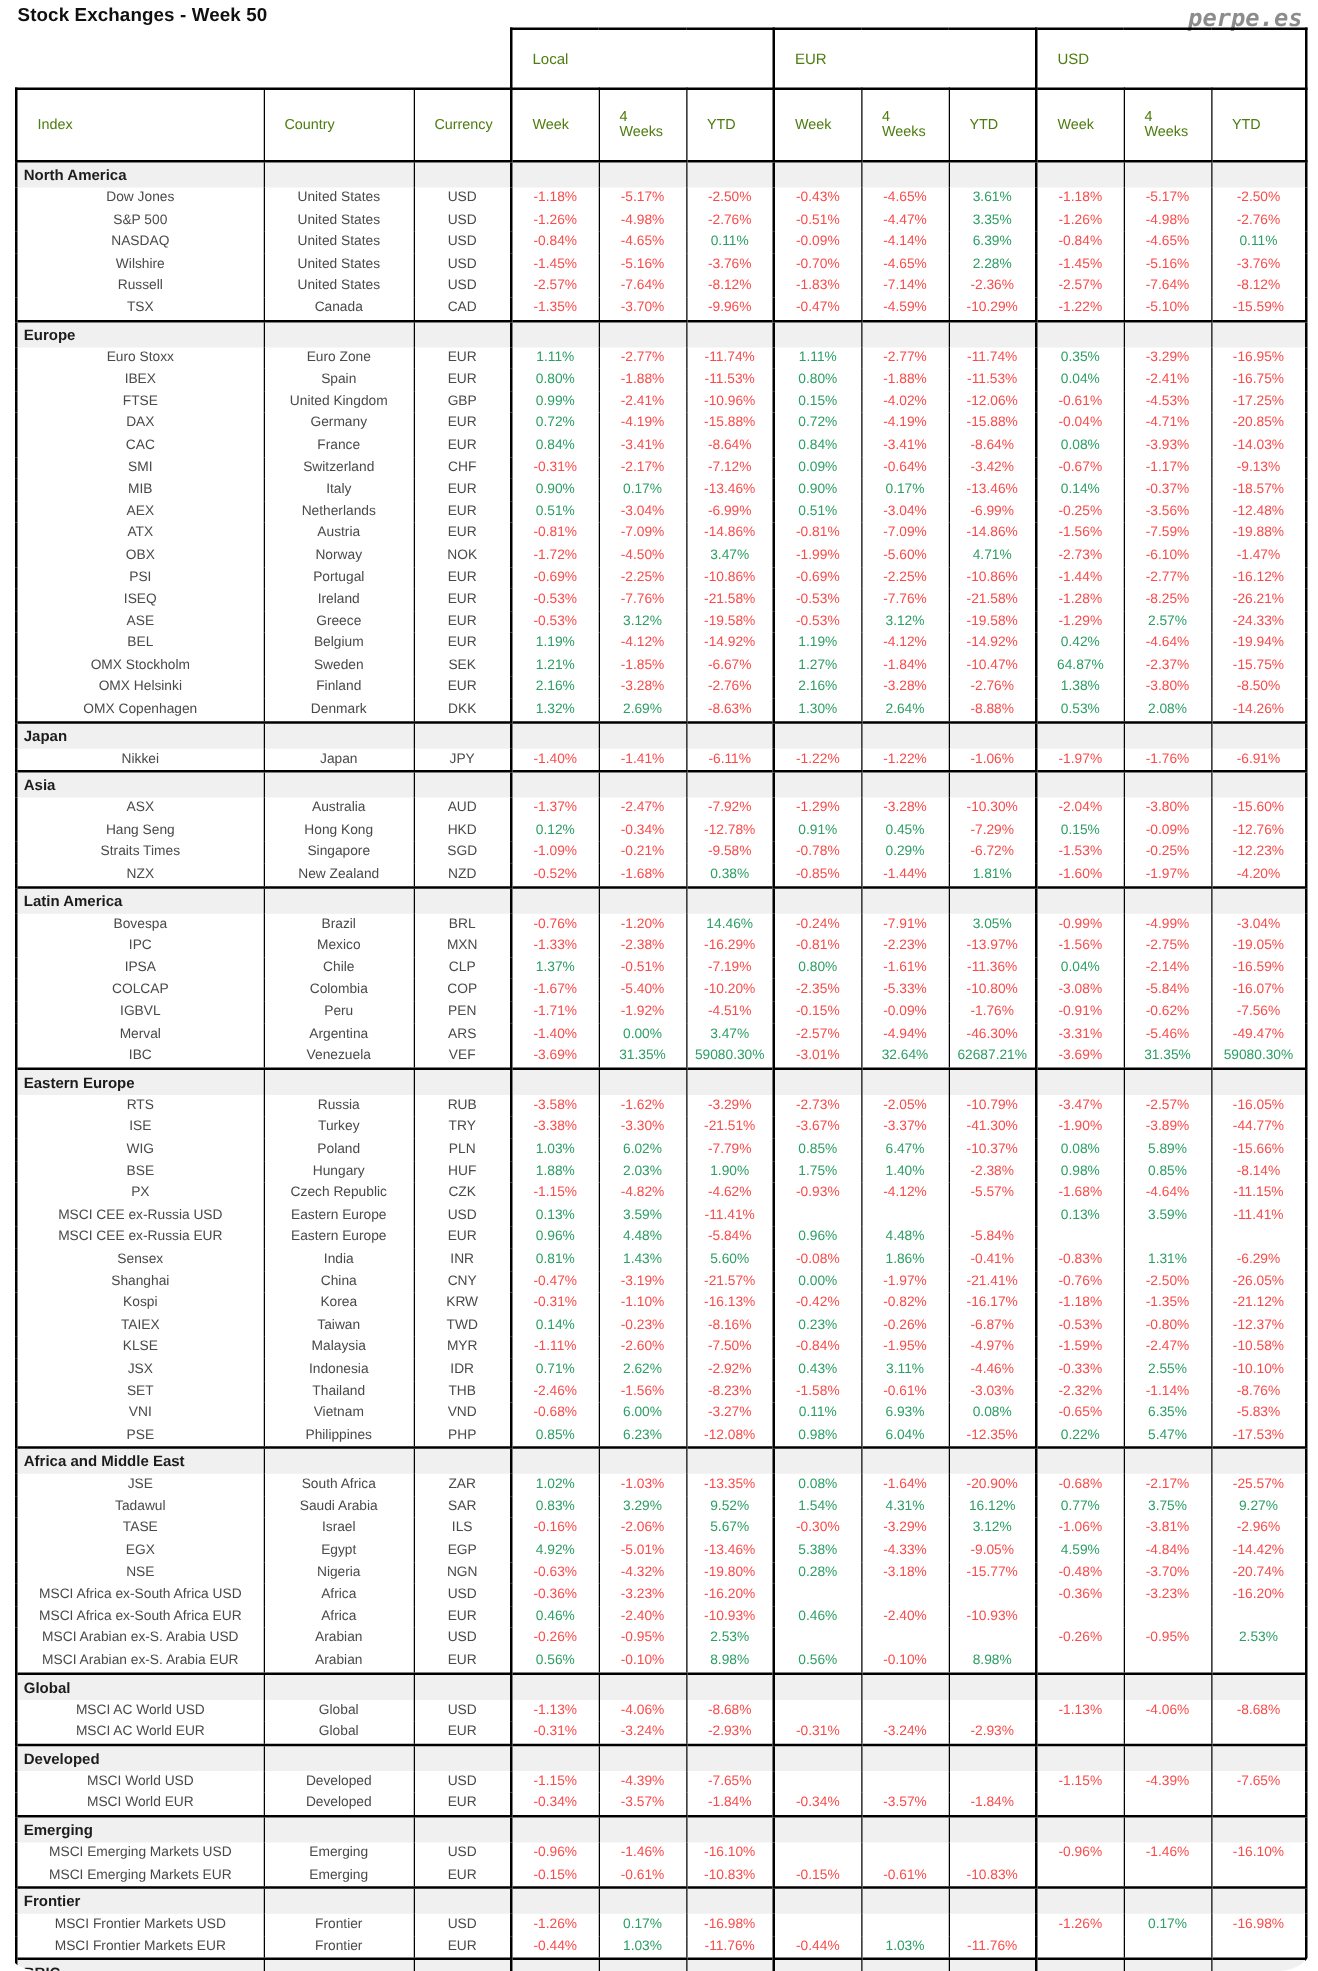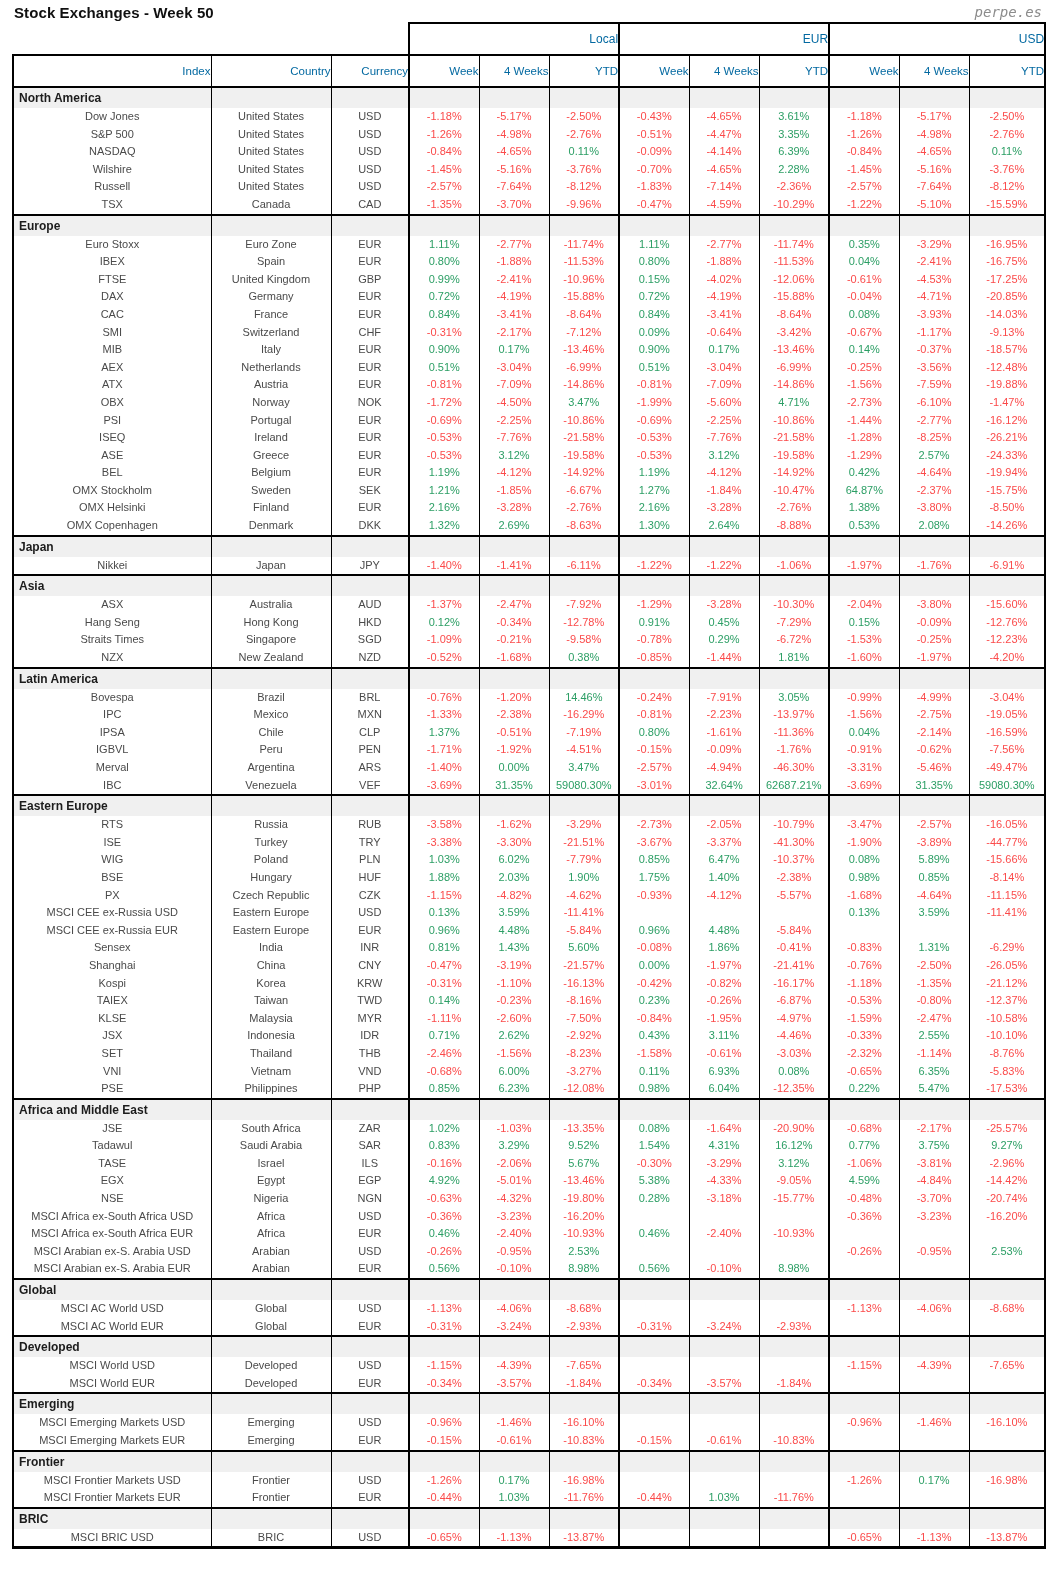--- a/index.html
+++ b/index.html
@@ -1,24 +1,24 @@
 <!DOCTYPE html>
 <html style="--pos: #2b9e64; --neg: #fb4a4a; --secbg: #f0f0f0; --brand: #8c8c8c;"><head>
 <meta charset="utf-8">
 <style>
   html,body{margin:0;padding:0;background:#ffffff;}
   body{width:1054px;height:1577px;font-family:"Liberation Sans",sans-serif;-webkit-font-smoothing:antialiased;}
   .page{position:relative;width:1054px;height:1577px;overflow:hidden;border-radius:31px;}
   .topbar{position:absolute;top:4px;left:14px;right:12px;height:22px;display:flex;justify-content:space-between;align-items:flex-start;}
   .title{font-size:15px;font-weight:bold;color:#101010;letter-spacing:0.1px;}
-  .brand{font-family:"DejaVu Sans Mono",monospace;font-style:italic;font-weight:normal;font-size:14px;color:var(--brand,#8c8c8c);}
+  .brand{font-family:"DejaVu Sans Mono",monospace;font-style:italic;font-weight:bold;font-size:19px;color:var(--brand,#8c8c8c);}
   table{position:absolute;top:22px;left:12px;border-collapse:collapse;table-layout:fixed;width:1032px;}
   
   thead tr{height:32px;}
-  thead th{font-weight:normal;font-size:11.5px;color:#0369a1;text-align:right;vertical-align:middle;padding:0;}
+  thead th{font-weight:normal;font-size:11.5px;color:#4d7c0f;text-align:left;vertical-align:middle;padding:16px;}
   .group-row th.blank{border:none;background:#ffffff;}
   .group-row th.group{border:2px solid #000;font-size:12px;}
   .cols-row th{border:1px solid #000;border-top-width:2px;border-bottom-width:2px;}
   .cols-row th:first-child{border-left-width:2px;}
   .cols-row th:last-child{border-right-width:2px;}
   .cols-row th.gL{border-left-width:2px;}
   
   tbody td{padding:0;border-left:1px solid #000;font-size:11px;text-align:center;vertical-align:middle;height:17.6px;line-height:17.6px;white-space:nowrap;overflow:hidden;}
   tbody tr td:first-child{border-left-width:2px;}
   tbody td.gL{border-left-width:2px;}
@@ -575,20 +575,34 @@
           <td class="val neg">-0.51%</td>
           <td class="val neg">-7.19%</td>
           <td class="val pos gL">0.80%</td>
           <td class="val neg">-1.61%</td>
           <td class="val neg">-11.36%</td>
           <td class="val pos gL">0.04%</td>
           <td class="val neg">-2.14%</td>
           <td class="val neg">-16.59%</td>
         </tr>
         <tr class="data-row">
+          <td class="id-cell">COLCAP</td>
+          <td class="id-cell">Colombia</td>
+          <td class="id-cell">COP</td>
+          <td class="val neg gL">-1.67%</td>
+          <td class="val neg">-5.40%</td>
+          <td class="val neg">-10.20%</td>
+          <td class="val neg gL">-2.35%</td>
+          <td class="val neg">-5.33%</td>
+          <td class="val neg">-10.80%</td>
+          <td class="val neg gL">-3.08%</td>
+          <td class="val neg">-5.84%</td>
+          <td class="val neg">-16.07%</td>
+        </tr>
+        <tr class="data-row">
           <td class="id-cell">IGBVL</td>
           <td class="id-cell">Peru</td>
           <td class="id-cell">PEN</td>
           <td class="val neg gL">-1.71%</td>
           <td class="val neg">-1.92%</td>
           <td class="val neg">-4.51%</td>
           <td class="val neg gL">-0.15%</td>
           <td class="val neg">-0.09%</td>
           <td class="val neg">-1.76%</td>
           <td class="val neg gL">-0.91%</td>

